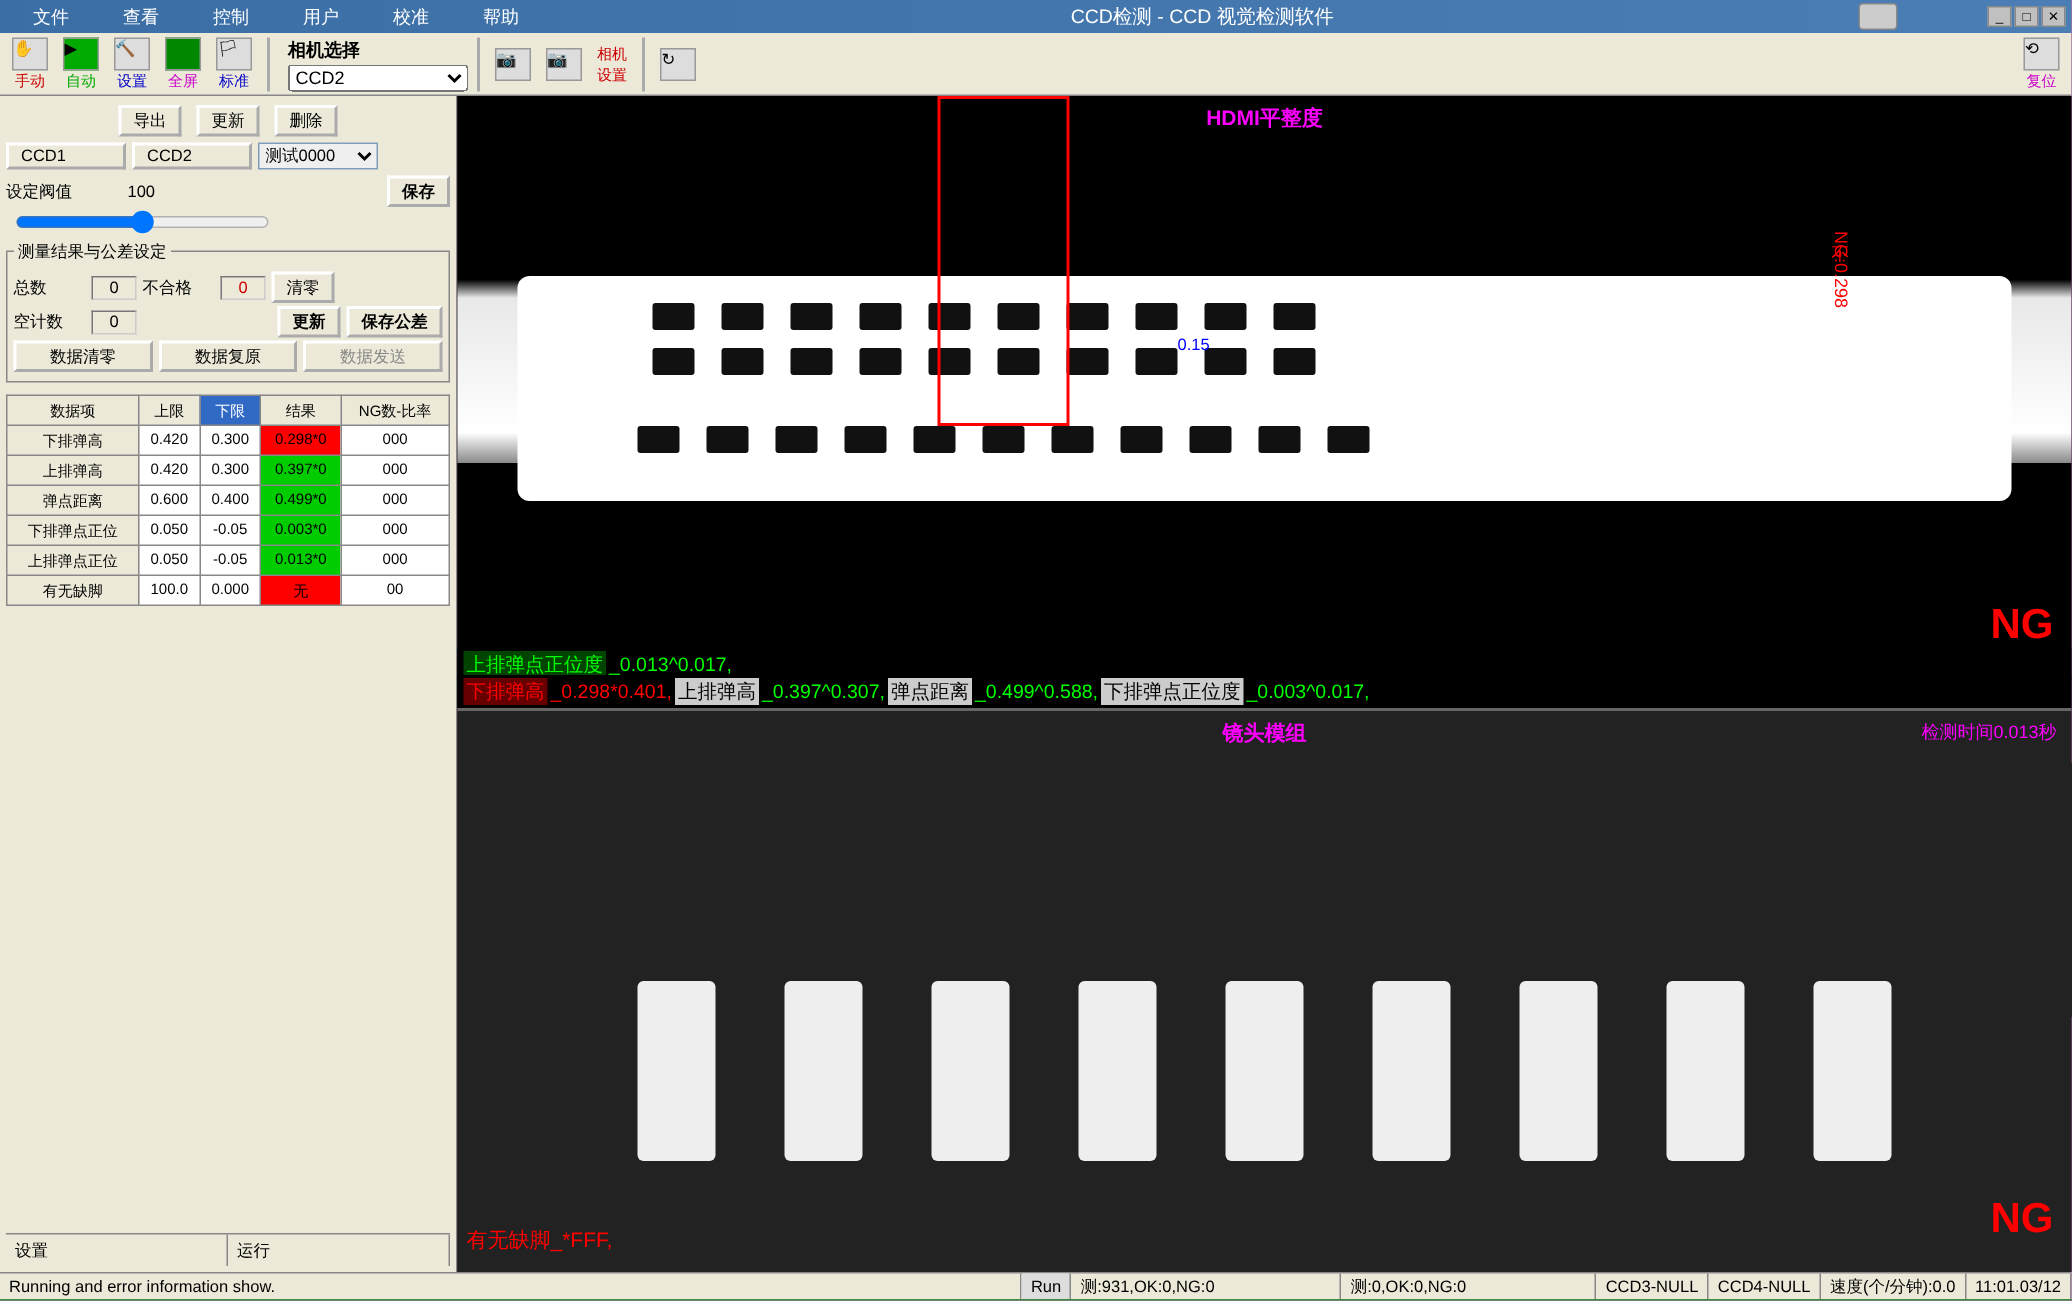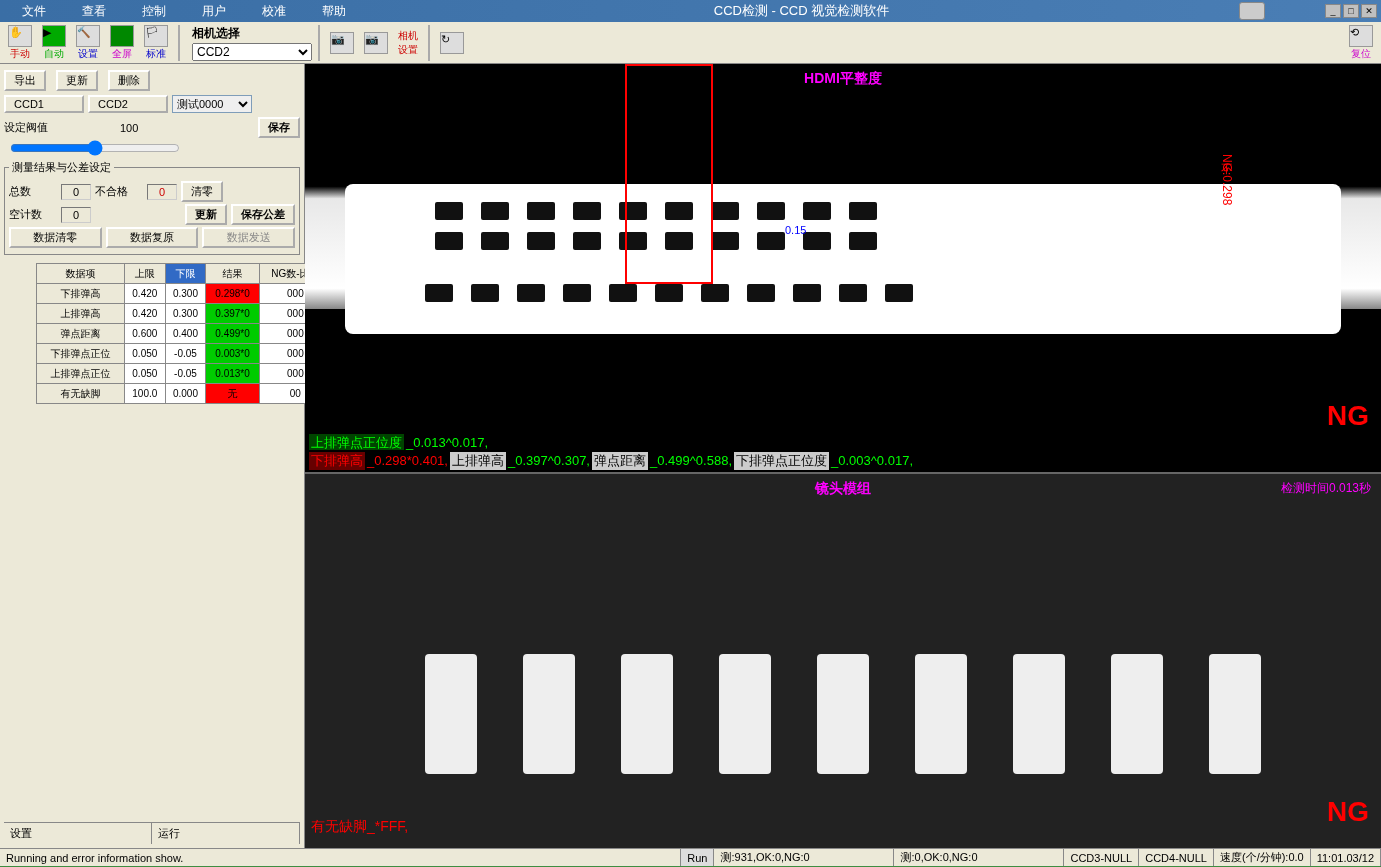--- a/index.html
+++ b/index.html
@@ -35,21 +35,21 @@
 .row select, .row input { height: 18px; font-size: 11px; border: 1px solid #7f9db9; }
 .btn { background: #ece9d8; border: 2px outset #fff; padding: 1px 8px; font-size: 11px; cursor: pointer; }
 .btn-b { font-weight: bold; }
 
 .fieldset { border: 1px solid #888; margin: 4px 0; padding: 4px; }
 .fieldset legend { font-size: 11px; padding: 0 3px; }
 .countbox { display: inline-block; border: 1px inset #ccc; background: #ece9d8; padding: 1px 10px; min-width: 30px; text-align: center; }
 .redtxt { color: #c00; }
 
 
-.res-table { width: 100%; border-collapse: collapse; font-size: 10px; margin-top: 4px; margin-left: 32px; }
+.res-table { width: 100%; border-collapse: collapse; font-size: 10px; margin-top: 4px; }
 .res-table th, .res-table td { border: 1px solid #888; padding: 1px 2px; text-align: center; background: #fff; height: 20px; }
 .res-table th { background: #ece9d8; font-weight: normal; }
 .res-table th.hl { background: #316ac5; color: #fff; }
 .c-red { background: #f00 !important; color: #000; }
 .c-grn { background: #0c0 !important; color: #000; }
 
 
 .view-top { height: 408px; position: relative; background: #000; }
 .view-bot { flex: 1; position: relative; background: #000; border-top: 2px solid #666; }
 .cam-img { width: 100%; height: 100%; background: linear-gradient(180deg, #000 0%, #000 30%, #e8e8e8 33%, #fff 55%, #888 60%, #000 60%); position: relative; }
@@ -155,33 +155,33 @@
   <div style="flex:1"></div>
   <div class="tb-grp">
       <div class="tb-icon">⟲</div>
       <div class="tb-lbl" style="color:#c0c">复位</div>
     </div>
 </div>
 
 <div class="main">
 
   <div class="sidebar">
-    <div class="row" style="justify-content:flex-start;gap:10px">
+    <div class="row" style="justify-content:center;gap:10px">
       <button class="btn">导出</button>
       <button class="btn">更新</button>
       <button class="btn">删除</button>
     </div>
     <div class="row">
       <button class="btn" style="width:80px;text-align:left">CCD1</button>
       <button class="btn" style="width:80px;text-align:left">CCD2</button>
       <select style="width:80px"><option>测试0000</option></select>
     </div>
     <div class="row">
       <label>设定阀值</label>
-      <span style="margin-left:64px">100</span>
+      <span style="margin-left:29px">100</span>
       <div style="flex:1"></div>
       <button class="btn btn-b">保存</button>
     </div>
     <input type="range" style="width: 170px; margin-left: 6px;" value="50">
 
     <fieldset class="fieldset">
       <legend>测量结果与公差设定</legend>
       <div class="row">
         <label>总数</label>
         <span class="countbox">0</span>

